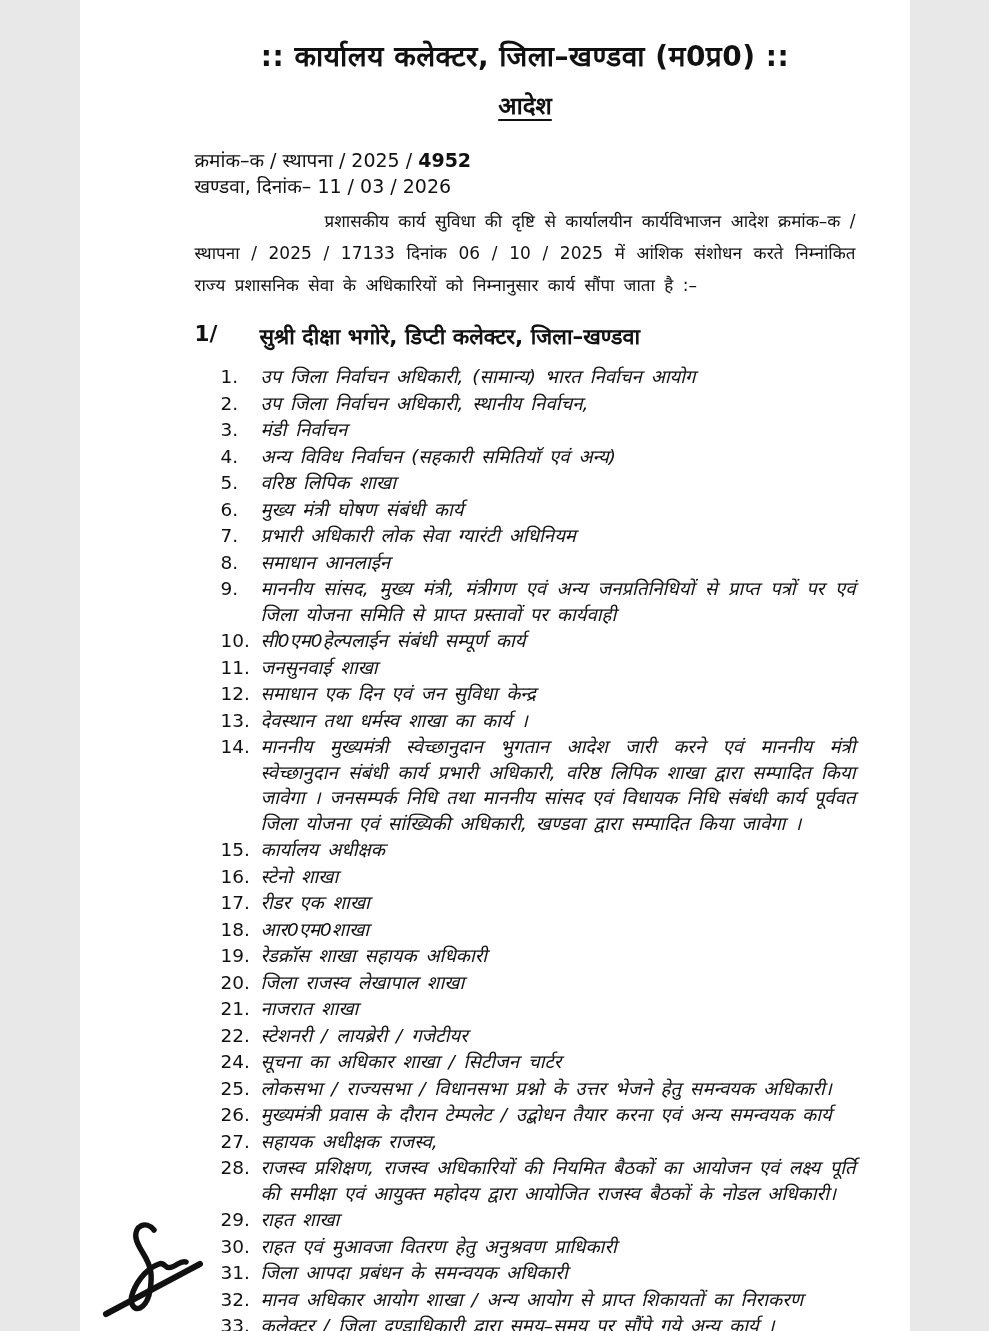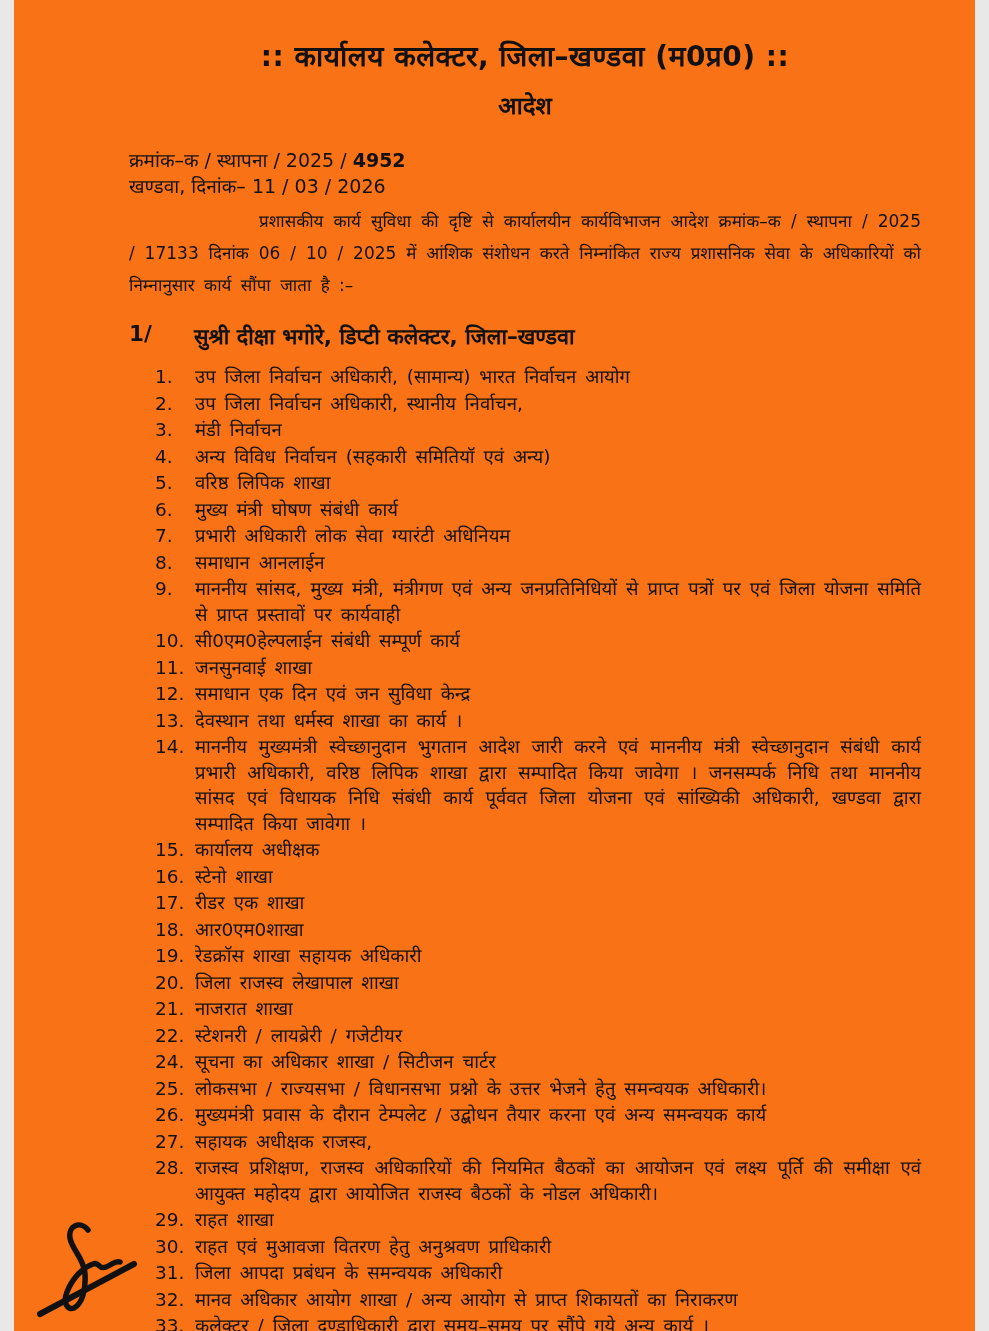--- a/index.html
+++ b/index.html
@@ -1,20 +1,20 @@
 <!DOCTYPE html>
 <html lang="hi"><head>
 <meta charset="utf-8">
 <style>
   html,body{margin:0;padding:0;background:#e8e8e8;}
   .page{
     position:relative;
-    width:961px;height:1331px;
+    width:830px;height:1331px;
     margin:0 auto;
-    background:#f97316;
+    background:#ffffff;
     color:#111;
     font-family:"DejaVu Sans",sans-serif;
     overflow:hidden;
     box-sizing:border-box;
   }
   .content{
     position:absolute;
     left:0;top:0;right:0;
     padding:36px 54px 0 115px;
     box-sizing:border-box;
@@ -26,20 +26,21 @@
     letter-spacing:.5px;
     margin:0 0 14px 0;
   }
   .order-title{
     text-align:center;
     font-weight:bold;
     font-size:24px;
     margin:0 0 26px 0;
   }
   .order-title span{
+    text-decoration:underline;
     text-underline-offset:5px;
     text-align:center;
   }
   .ref-row{
     display:flex;
     justify-content:flex-end;
     align-items:baseline;
     font-size:19px;
     margin:0 -24px 6px 0; 
     flex-direction:column;
@@ -76,20 +77,21 @@
   }
   .duty-no{
     flex:0 0 40px;
     margin-left:26px;
     box-sizing:border-box;
   }
   .duty-text{
     flex:1 1 auto;
     text-align:justify;
     word-spacing:3px;
+    font-style:italic;
   }
   .signature{
     position:absolute;
     left:16px;
     top:1202px;
     width:118px;
     height:118px;
   }
   .continuation{
     position:absolute;

